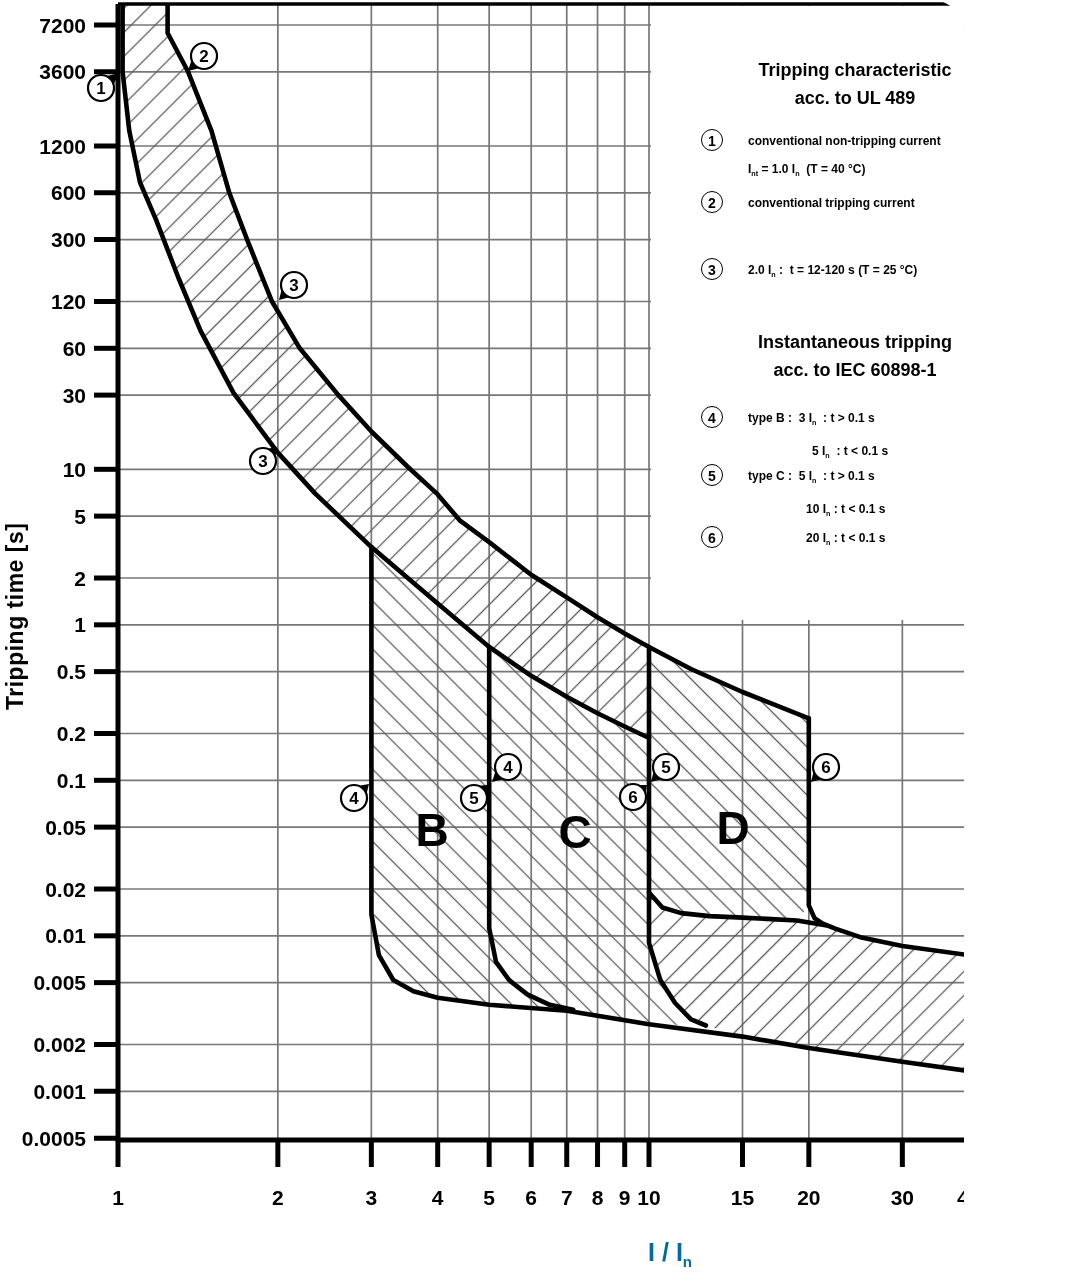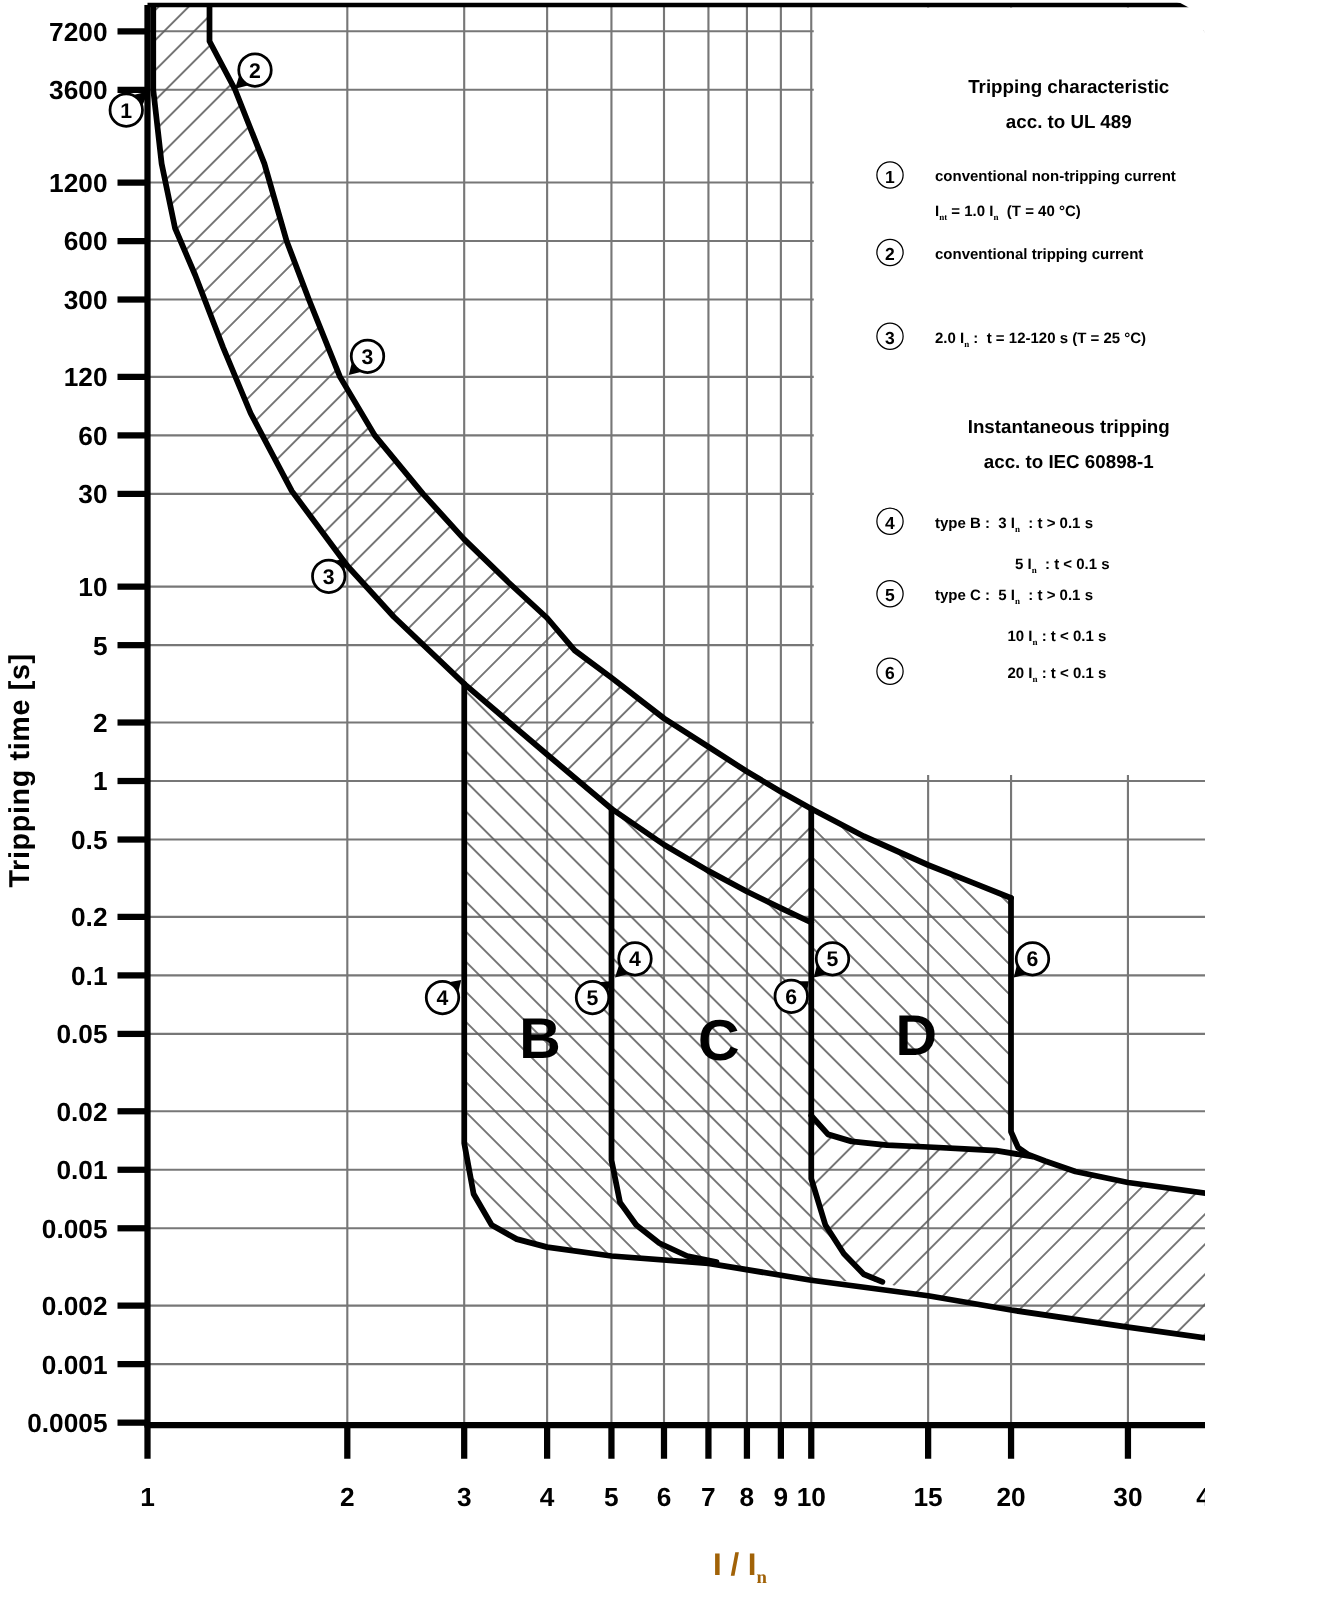--- a/index.html
+++ b/index.html
@@ -2,29 +2,29 @@
 <html><head>
 <meta charset="utf-8">
 <style>
   html,body{margin:0;padding:0;background:#ffffff;}
   .stage{position:relative;width:964px;height:1280px;background:#fff;overflow:hidden;
          font-family:"Liberation Sans",sans-serif;border-radius:32px;}
   svg{position:absolute;left:0;top:0;}
   .ytitle{position:absolute;left:2px;top:470px;height:240px;
           writing-mode:vertical-rl;transform:rotate(180deg);
           font-size:23px;font-weight:bold;color:#000;letter-spacing:0.5px;}
-  .xtitle{position:absolute;left:492px;top:1238px;width:200px;text-align:center;
-          font-size:25px;font-weight:bold;color:#a16207;}
-  .xtitle sub,.legend-line sub{font-size:0.6em;font-family:Liberation Serif, serif;}
+  .xtitle{position:absolute;left:492px;top:1238px;width:200px;text-align:right;
+          font-size:25px;font-weight:bold;color:#0369a1;}
+  .xtitle sub,.legend-line sub{font-size:0.6em;}
   .docnum{position:absolute;left:1052px;top:980px;height:180px;
           writing-mode:vertical-rl;transform:rotate(180deg);
           font-size:11.5px;font-weight:bold;color:#000;white-space:nowrap;}
   #legend{position:absolute;left:0;top:0;width:1071px;height:1280px;pointer-events:none;}
   .legend-title{position:absolute;left:660px;width:390px;text-align:center;
-                font-size:15px;font-weight:bold;line-height:28px;color:#000;}
+                font-size:18px;font-weight:bold;line-height:28px;color:#000;}
   .legend-circle{position:absolute;left:701px;width:22px;height:22px;border:1.6px solid #000;
                  border-radius:50%;text-align:center;line-height:22px;
                  font-size:14px;font-weight:bold;color:#000;background:#fff;box-sizing:border-box;}
   .legend-text{position:absolute;left:748px;width:310px;font-size:12px;font-weight:bold;
                line-height:28px;color:#000;}
   .legend-line{white-space:nowrap;}
 </style>
 </head>
 <body>
 

